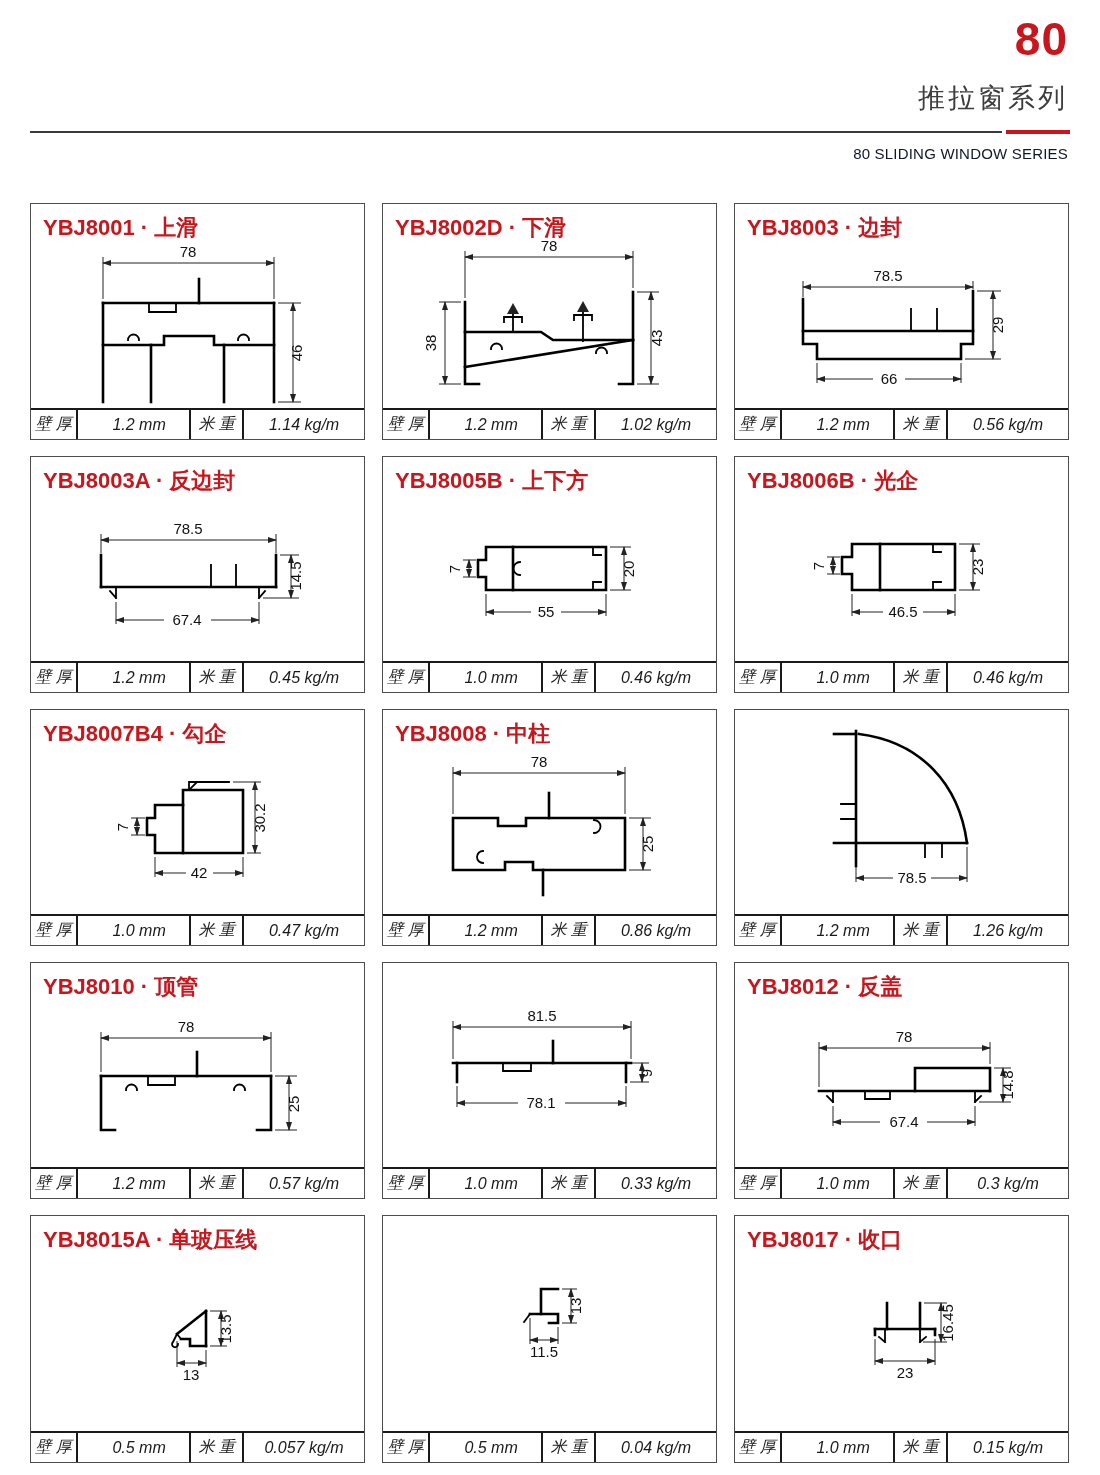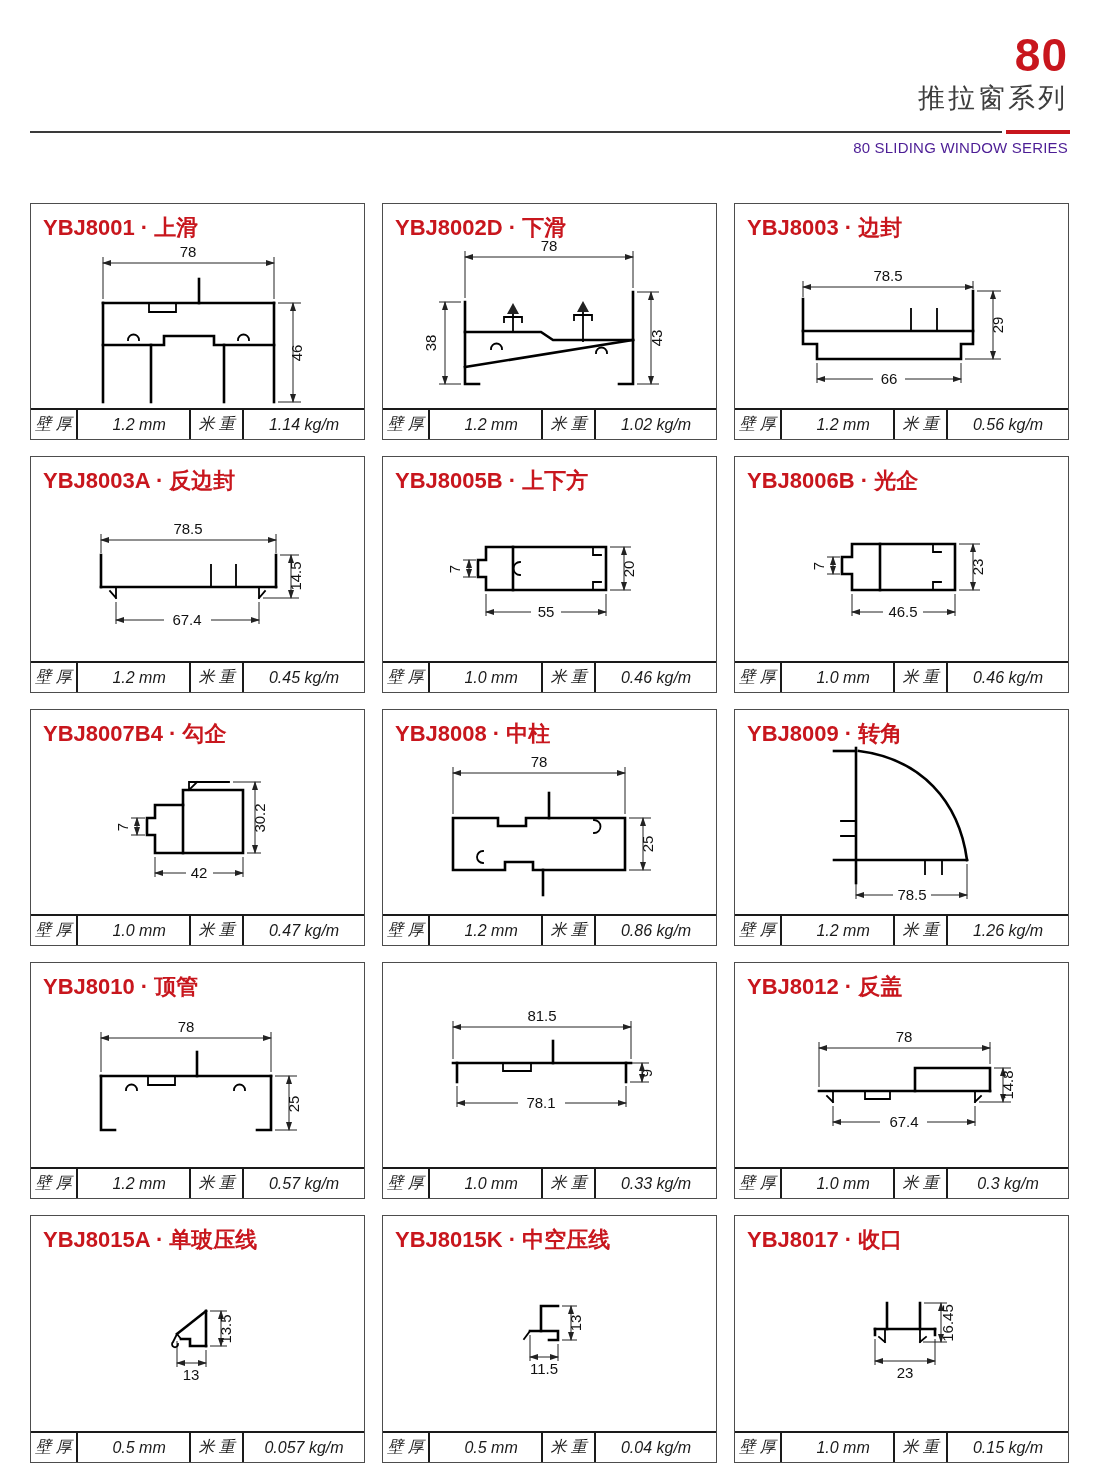--- a/index.html
+++ b/index.html
@@ -1,26 +1,26 @@
 <!DOCTYPE html>
 <html><head>
 <meta charset="utf-8">
 <style>
   html,body{margin:0;padding:0;background:#ffffff;}
   .page{position:relative;width:1100px;height:1475px;background:#fff;
         font-family:"Liberation Sans","DejaVu Sans",sans-serif;color:#1a1a1a;overflow:hidden;}
 
   
-  .hdr-num{position:absolute;top:32px;right:32px;font-size:46px;font-weight:bold;
+  .hdr-num{position:absolute;top:16px;right:32px;font-size:46px;font-weight:bold;
            color:#c8161d;line-height:1;letter-spacing:1px;}
   .hdr-cn{position:absolute;top:80px;right:32px;font-size:27px;color:#3d3d3d;
           letter-spacing:3px;font-weight:500;}
   .hdr-rule{position:absolute;top:131px;left:30px;width:972px;height:2px;background:#3a3a3a;}
   .hdr-rule-red{position:absolute;top:130px;left:1006px;width:64px;height:4px;background:#c8161d;}
-  .hdr-en{position:absolute;top:139px;right:32px;font-size:15px;color:#4c1d95;letter-spacing:0.2px;margin-left:45px;}
+  .hdr-en{position:absolute;top:145px;right:32px;font-size:15px;color:#0f172a;letter-spacing:0.2px;margin-left:45px;}
 
   
   .grid{position:absolute;top:203px;left:30px;width:1040px;display:grid;
         grid-template-columns:repeat(3,335px);grid-template-rows:237px 237px 237px 237px 248px;
         column-gap:17px;row-gap:16px;}
   .cell{border:1.5px solid #4d4d4d;background:#fff;display:flex;flex-direction:column;box-sizing:border-box;}
   .cell-title{color:#c8161d;font-weight:bold;font-size:22px;padding:9px 0 0 12px;height:26px;flex:0 0 auto;}
   .cell-draw{flex:1 1 auto;display:flex;align-items:center;justify-content:flex-start;overflow:hidden;}
   .spec{flex:0 0 29px;display:flex;border-top:2px solid #1a1a1a;font-size:16px;align-items:stretch;font-style:italic;}
   .spec>div{display:flex;align-items:center;justify-content:center;box-sizing:border-box;}
@@ -316,21 +316,20 @@
       </div>
       <div class="spec">
         <div class="lb">壁 厚</div>
         <div class="v1">1.2 mm</div>
         <div class="lb2">米 重</div>
         <div class="v2">0.86 kg/m</div>
       </div>
     </div>
 
     <div class="cell">
-      <div class="cell-title">YBJ8009 · 转角</div>
       <div class="cell-draw">
         <svg width="333" height="173" viewBox="0 0 333 173">
           <g>
             <path class="d" d="M121,140 V156 M232,121 V156"></path>
             <line class="d" x1="121" y1="152" x2="158" y2="152" marker-start="url(#aS)"></line>
             <line class="d" x1="196" y1="152" x2="232" y2="152" marker-end="url(#aE)"></line>
             <text class="dt" x="177" y="157" text-anchor="middle">78.5</text>
           </g>
           <g>
             <path class="p" d="M99,8 H121"></path>
@@ -469,21 +468,20 @@
       </div>
       <div class="spec">
         <div class="lb">壁 厚</div>
         <div class="v1">0.5 mm</div>
         <div class="lb2">米 重</div>
         <div class="v2">0.057 kg/m</div>
       </div>
     </div>
 
     <div class="cell">
-      <div class="cell-title">YBJ8015K · 中空压线</div>
       <div class="cell-draw">
         <svg width="333" height="184" viewBox="0 0 333 184">
           <g>
             <path class="d" d="M179,57 H194 M179,91 H194"></path>
             <line class="d" x1="188" y1="57" x2="188" y2="91" marker-start="url(#aS)" marker-end="url(#aE)"></line>
             <text class="dt" x="198" y="74" text-anchor="middle" transform="rotate(-90 198 74)">13</text>
             <path class="d" d="M147,86 V112 M175,95 V112"></path>
             <line class="d" x1="147" y1="108" x2="175" y2="108" marker-start="url(#aS)" marker-end="url(#aE)"></line>
             <text class="dt" x="161" y="125" text-anchor="middle">11.5</text>
           </g>

